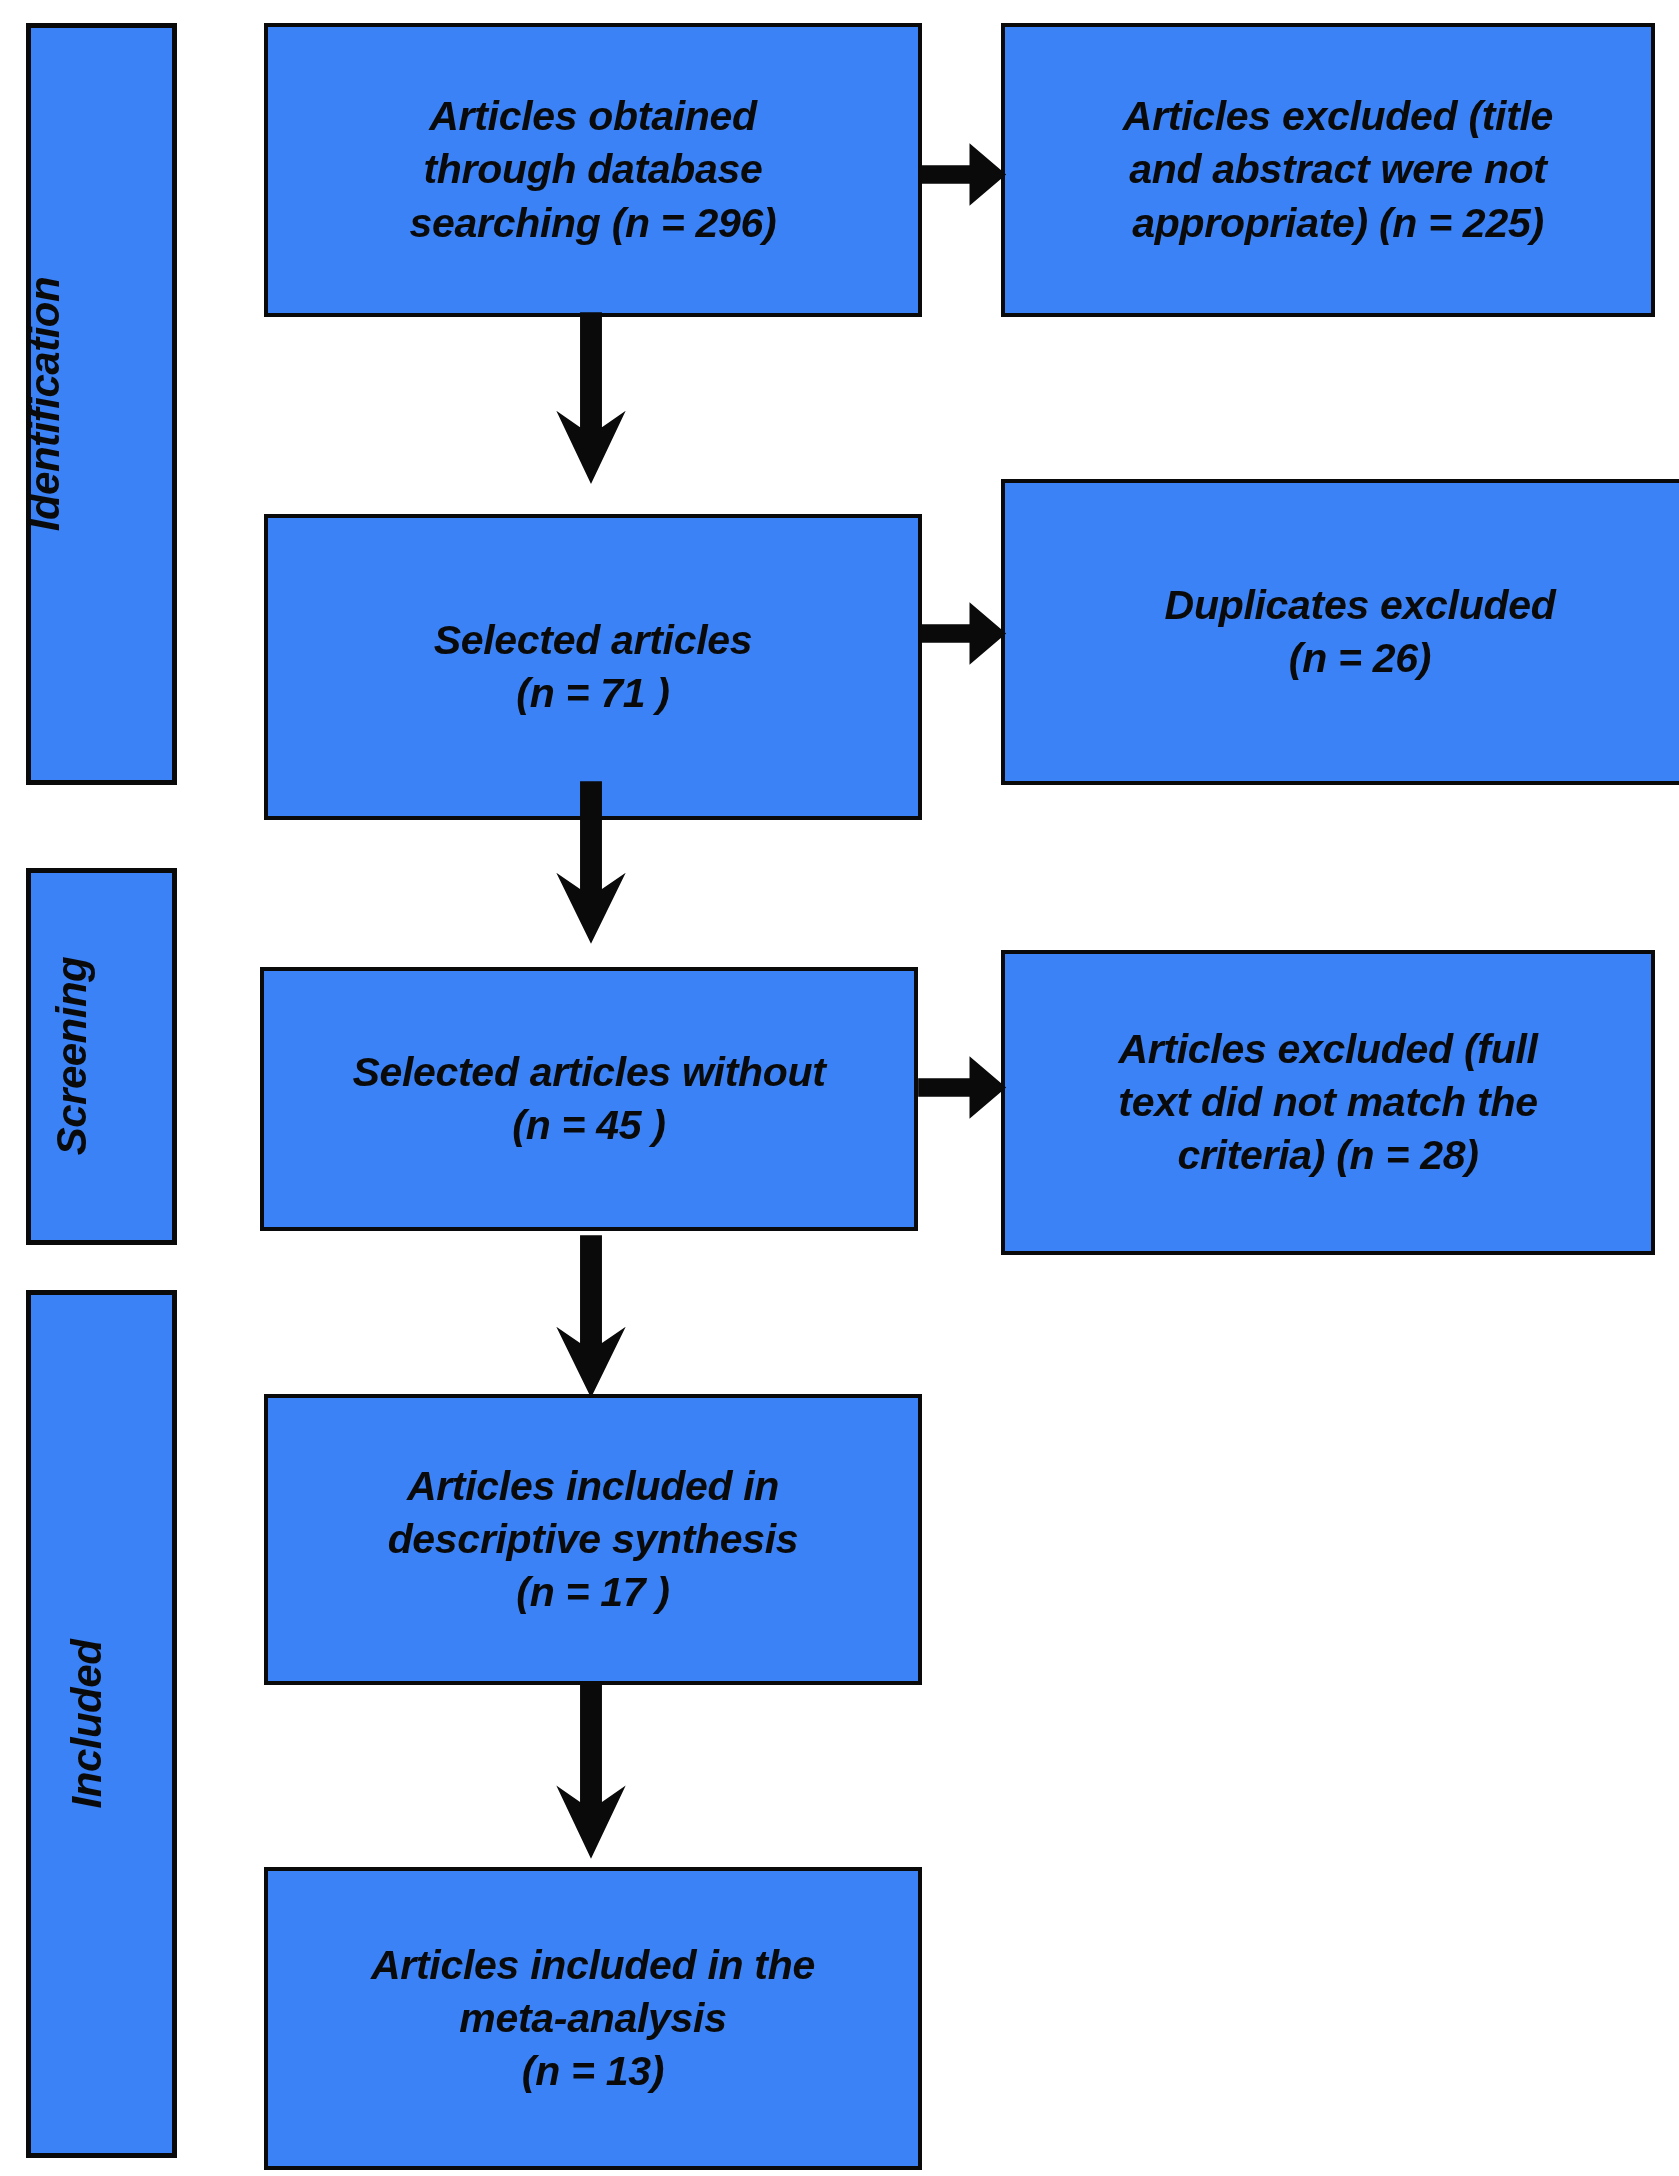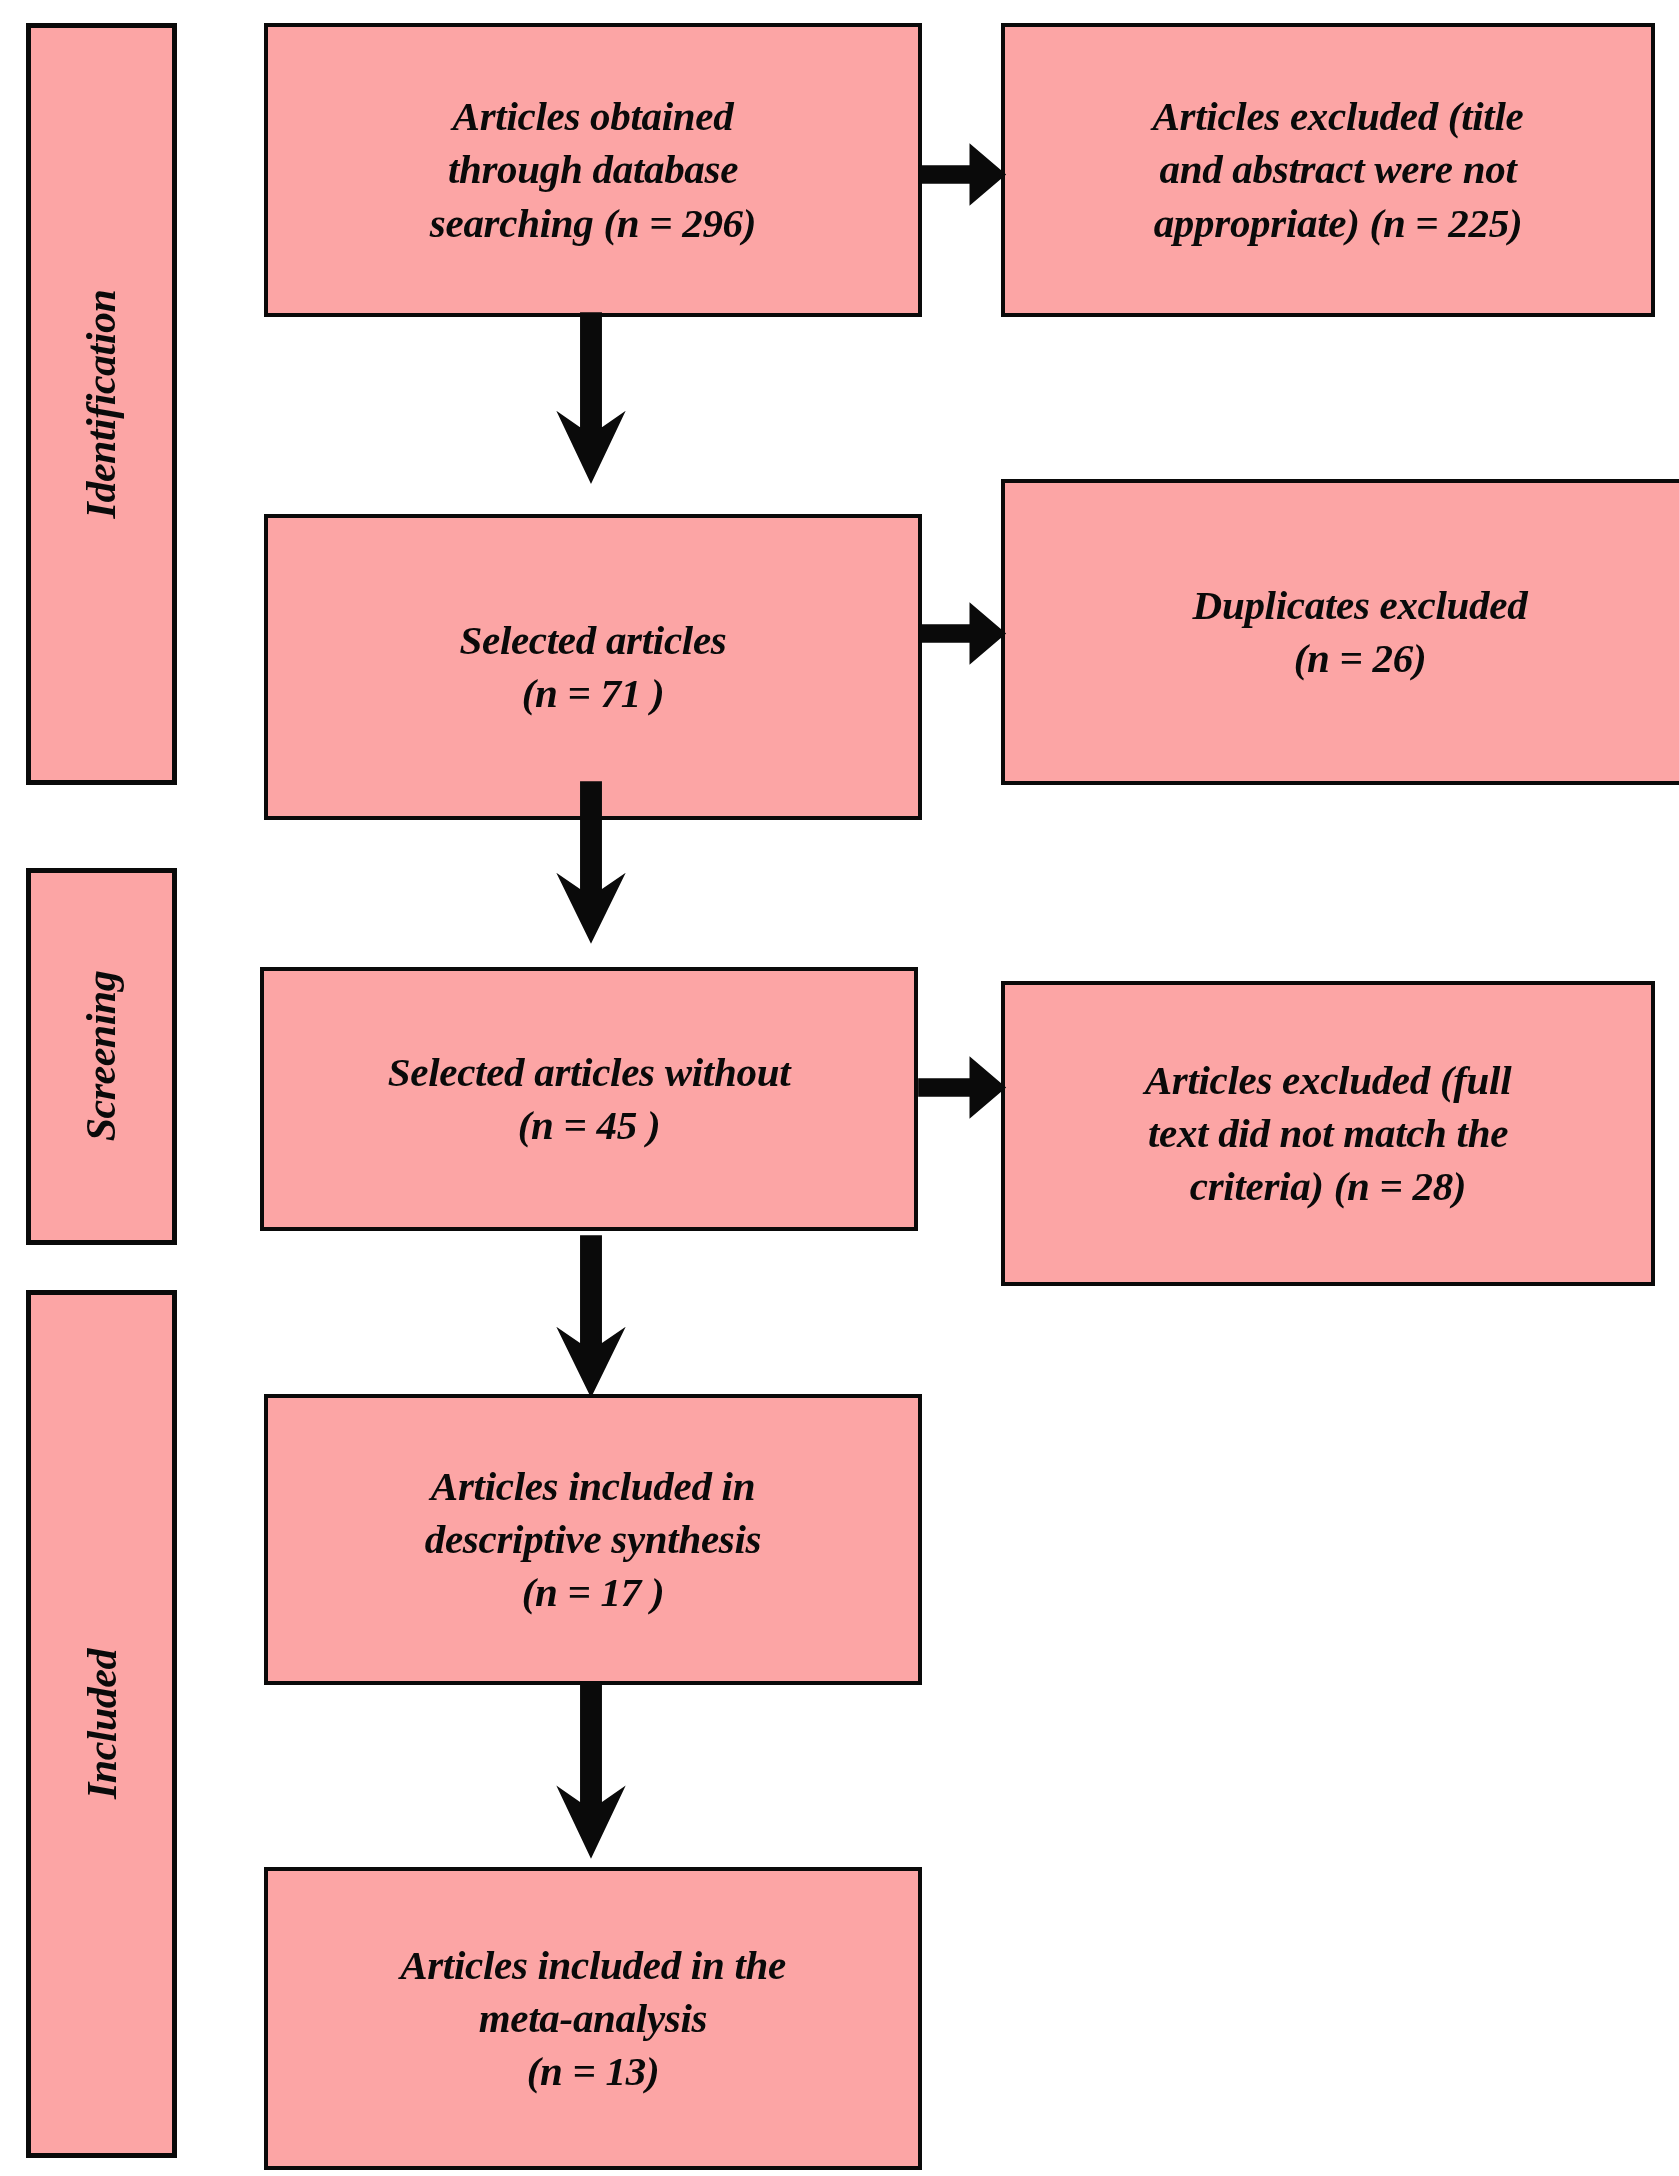--- a/index.html
+++ b/index.html
@@ -15,26 +15,25 @@
     width: 1680px;
     height: 2176px;
     background: #ffffff;
     overflow: hidden;
   }
 
   
   .box {
     position: absolute;
     box-sizing: border-box;
-    background: #fca5a5;
+    background: #3b82f6;
     border: 4.6px solid #0a0a0a;
     display: flex;
     align-items: center;
-    justify-content: center;
-    font-family: Liberation Serif, serif;
+    justify-content: flex-end;
   }
 
   
   .stage-box {
     border-width: 5.5px;
   }
   .stage-label {
     font-style: italic;
     font-weight: bold;
     font-size: 42px;
@@ -141,21 +140,21 @@
     </svg>
   </div>
 
   <div class="box content-box" style="left:260px; top:935px; width:658px; height:264px;margin-top:32px;">
     <div class="content-text">
       <div>Selected articles without</div>
       <div>(n = 45 )</div>
     </div>
   </div>
 
-  <div class="box content-box" style="left:1001px; top:981px; width:654px; height:305px;">
+  <div class="box content-box" style="left:1001px; top:950px; width:654px; height:305px;">
     <div class="content-text">
       <div>Articles excluded (full</div>
       <div>text did not match the</div>
       <div>criteria) (n = 28)</div>
     </div>
   </div>
 
   <div class="arrow" style="left:918px; top:1049px; width:92px; height:77px;">
     <svg width="92" height="77" viewBox="0 0 100 84">
       <path d="M0,32 L56,32 L56,8 L96,42 L56,76 L56,52 L0,52 Z" fill="#0a0a0a"></path>

